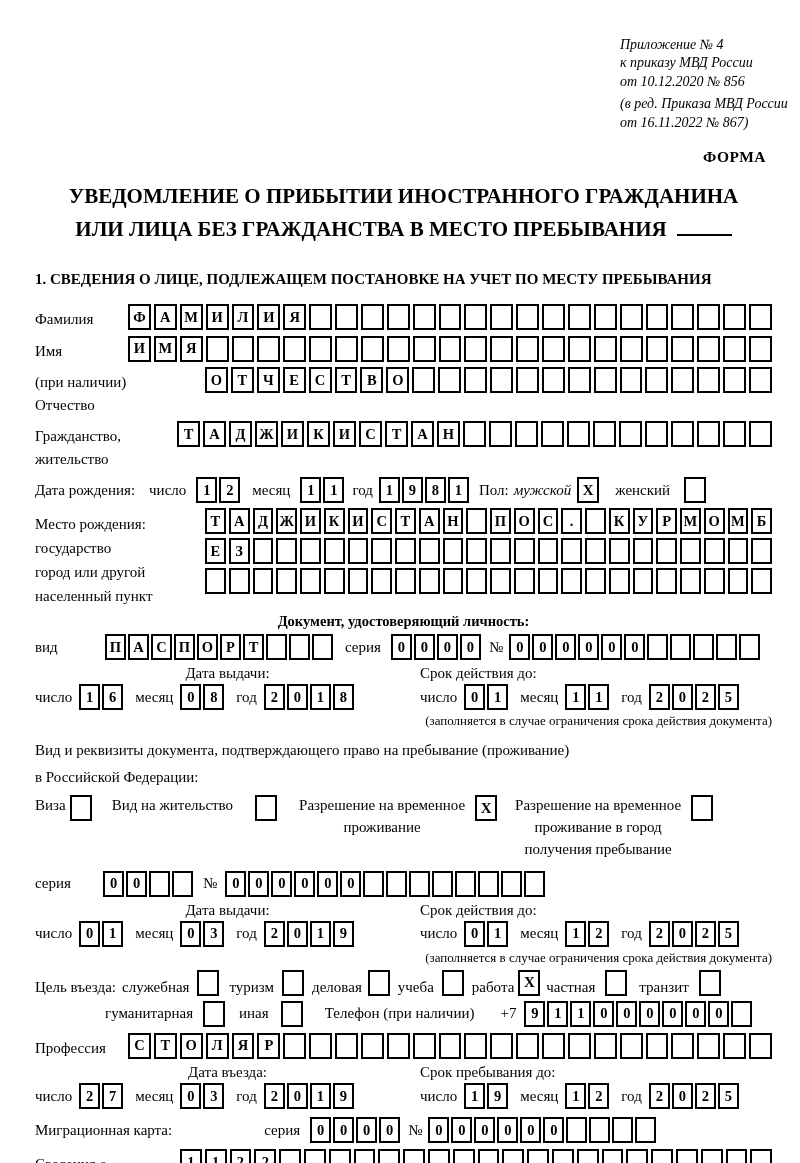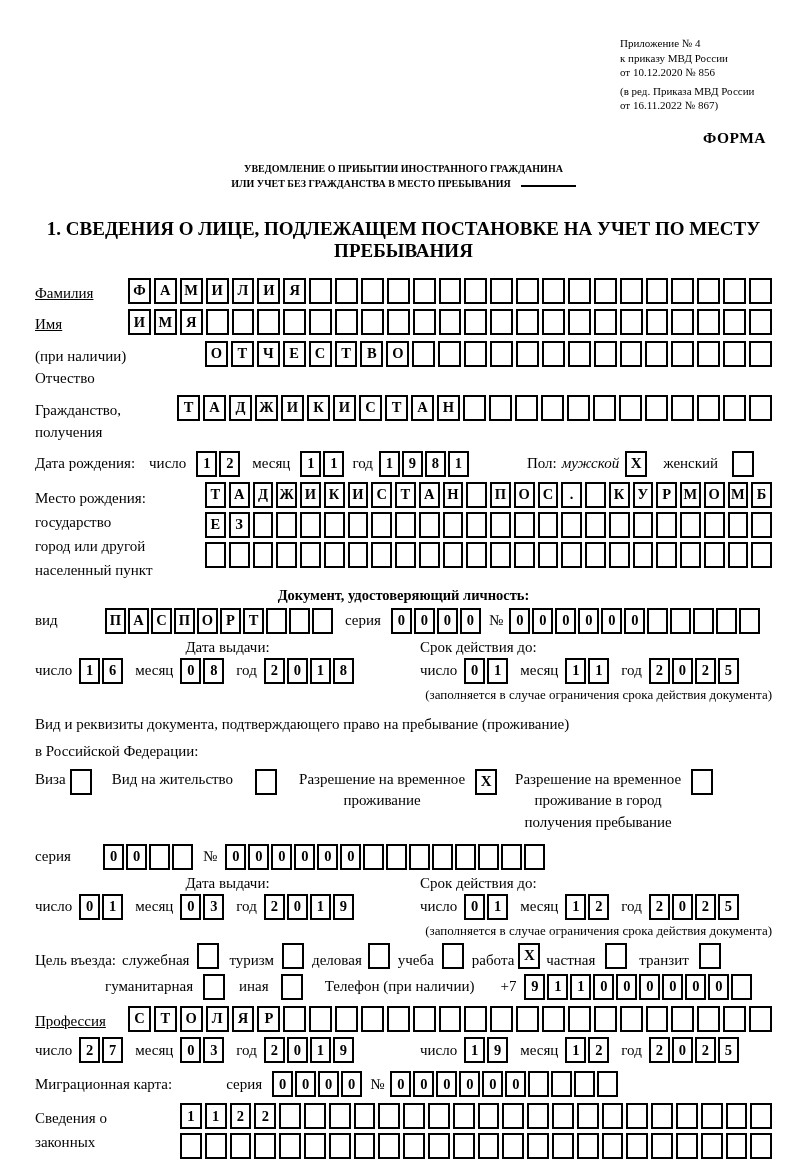--- a/index.html
+++ b/index.html
@@ -6,33 +6,33 @@
   html,body { margin:0; padding:0; }
   body {
     width:800px; height:1163px; overflow:hidden;
     background:#ffffff; color:#000;
     font-family:"Liberation Serif","DejaVu Serif",serif;
     font-size:15px;
   }
   .page { padding:36px 28px 0 35px; }
 
   
-  .hdr { margin-left:585px; font-size:11px; line-height:1.32; white-space:nowrap; }
+  .hdr { margin-left:585px; font-size:14px; line-height:1.32; white-space:nowrap;font-style:italic; }
   .hdr .gap { margin-top:4px; }
   .forma { text-align:right; font-weight:bold; font-size:15.5px; margin:16px 6px 0 0; letter-spacing:.5px; }
 
   
-  .title { text-align:center; font-weight:bold; font-size:10px; line-height:1.55; margin-top:14px; }
+  .title { text-align:center; font-weight:bold; font-size:21px; line-height:1.55; margin-top:14px; }
   .blank-line { display:inline-block; width:55px; border-bottom:2px solid #000; height:1em; margin-left:10px; }
-  .sec-head { font-weight:bold; font-size:19px; margin-top:26px; margin-bottom:16px;text-align:center; }
+  .sec-head { font-weight:bold; font-size:15px; margin-top:26px; margin-bottom:16px; }
 
   
   .frow { display:flex; align-items:flex-start; margin-bottom:5px; }
   .flabel { flex-shrink:0; padding-top:4px; line-height:1.5; }
-  .w93  { width:93px;text-decoration:underline; }
+  .w93  { width:93px; }
   .w142 { width:142px; }
   .w170 { width:170px; }
   .w145 { width:145px; }
 
   
   .cells { display:flex; gap:3px; }
   .cells.grow { flex:1; }
   .cells.grow .cell { flex:1 1 0; }
   .cell {
     height:26px; border:2px solid #000; background:#fff;
@@ -84,21 +84,21 @@
     <div>от 10.12.2020 № 856</div>
     <div class="gap">(в ред. Приказа МВД России</div>
     <div>от 16.11.2022 № 867)</div>
   </div>
 
   <div class="forma">ФОРМА</div>
 
   <div class="title">
     <div>УВЕДОМЛЕНИЕ О ПРИБЫТИИ ИНОСТРАННОГО ГРАЖДАНИНА</div>
     <div>
-      <span>ИЛИ УЧЕТ БЕЗ ГРАЖДАНСТВА В МЕСТО ПРЕБЫВАНИЯ</span><span class="blank-line"></span>
+      <span>ИЛИ ЛИЦА БЕЗ ГРАЖДАНСТВА В МЕСТО ПРЕБЫВАНИЯ</span><span class="blank-line"></span>
     </div>
   </div>
 
   <div class="sec-head">1. СВЕДЕНИЯ О ЛИЦЕ, ПОДЛЕЖАЩЕМ ПОСТАНОВКЕ НА УЧЕТ ПО МЕСТУ ПРЕБЫВАНИЯ</div>
 
   <div class="frow">
     <div class="flabel w93">Фамилия</div>
     <div class="cells grow">
         <span class="cell">Ф</span>
         <span class="cell">А</span>
@@ -186,21 +186,21 @@
         <span class="cell"></span>
         <span class="cell"></span>
         <span class="cell"></span>
         <span class="cell"></span>
       </div>
   </div>
 
   <div class="frow">
     <div class="flabel w142">
       <div>Гражданство,</div>
-      <div>получения</div>
+      <div>жительство</div>
     </div>
     <div class="cells grow">
         <span class="cell">Т</span>
         <span class="cell">А</span>
         <span class="cell">Д</span>
         <span class="cell">Ж</span>
         <span class="cell">И</span>
         <span class="cell">К</span>
         <span class="cell">И</span>
         <span class="cell">С</span>
@@ -234,21 +234,21 @@
         <span class="cell" style="flex: 0 0 21px;">1</span>
         <span class="cell" style="flex: 0 0 21px;">1</span>
       </span>
     <span class="t" style="margin-right:6px;">год</span>
     <span class="cells fixed" style="margin-right:10px;">
         <span class="cell" style="flex: 0 0 21px;">1</span>
         <span class="cell" style="flex: 0 0 21px;">9</span>
         <span class="cell" style="flex: 0 0 21px;">8</span>
         <span class="cell" style="flex: 0 0 21px;">1</span>
       </span>
-    <span class="t" style="margin-right:5px;margin-left:48px;">Пол:</span>
+    <span class="t" style="margin-right:5px;">Пол:</span>
     <span class="t" style="margin-right:6px;font-style:italic;">мужской</span>
     <span class="cb" style="margin-right:16px;">X</span>
     <span class="t" style="margin-right:14px;">женский</span>
     <span class="cb"></span>
   </div>
 
   <div class="frow" style="margin-top:4px;">
     <div class="flabel w170" style="line-height:1.6;">
       <div>Место рождения:</div>
       <div>государство</div>
@@ -589,20 +589,24 @@
         <span class="cell"></span>
         <span class="cell"></span>
         <span class="cell"></span>
         <span class="cell"></span>
         <span class="cell"></span>
         <span class="cell"></span>
         <span class="cell"></span>
       </div>
   </div>
 
+  <div class="dhead-row">
+    <div class="dhead-l">Дата въезда:</div>
+    <div class="dhead-r">Срок пребывания до:</div>
+  </div>
   <div class="dates">
     <div class="dgroup left">
       <span class="t">число</span>
       <span class="cells fixed">
           <span class="cell" style="flex: 0 0 21px;">2</span>
           <span class="cell" style="flex: 0 0 21px;">7</span>
         </span>
       <span class="t">месяц</span>
       <span class="cells fixed">
           <span class="cell" style="flex: 0 0 21px;">0</span>
@@ -631,21 +635,21 @@
       <span class="cells fixed">
           <span class="cell" style="flex: 0 0 21px;">2</span>
           <span class="cell" style="flex: 0 0 21px;">0</span>
           <span class="cell" style="flex: 0 0 21px;">2</span>
           <span class="cell" style="flex: 0 0 21px;">5</span>
         </span>
     </div>
   </div>
 
   <div class="inline-row" style="margin-top:8px;">
-    <span class="t" style="margin-right:54px;">Миграционная карта:</span>
+    <span class="t" style="margin-right:92px;">Миграционная карта:</span>
     <span class="t" style="margin-right:10px;">серия</span>
     <span class="cells fixed" style="margin-right:8px;">
         <span class="cell">0</span>
         <span class="cell">0</span>
         <span class="cell">0</span>
         <span class="cell">0</span>
       </span>
     <span class="t" style="margin-right:6px;">№</span>
     <span class="cells fixed">
         <span class="cell">0</span>

